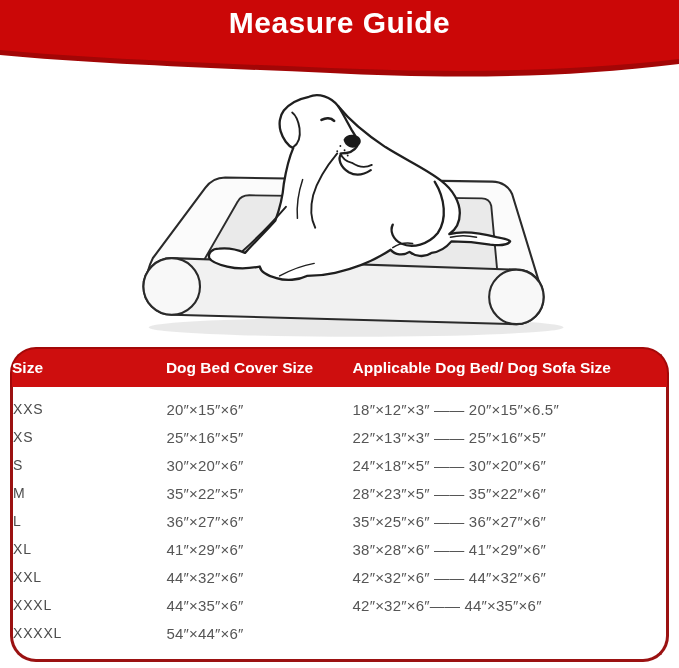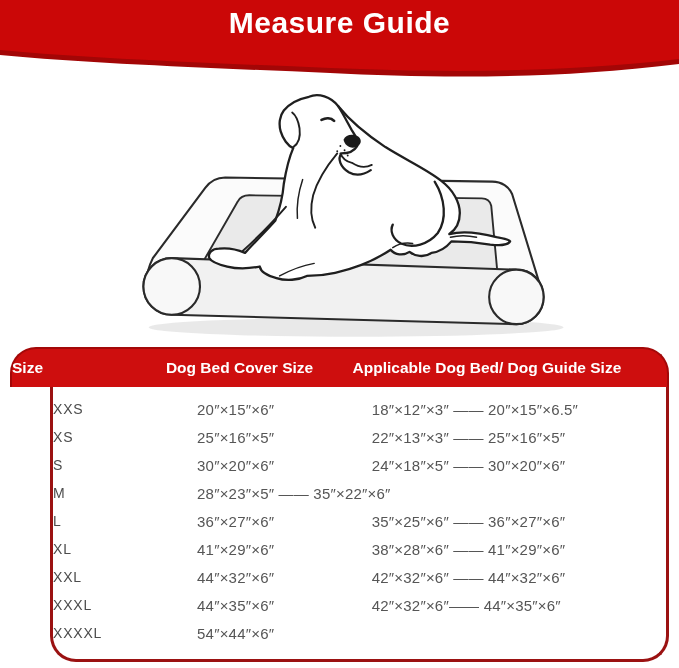--- a/index.html
+++ b/index.html
@@ -119,23 +119,23 @@
       <circle cx="194" cy="68" r="0.9"></circle>
       <circle cx="204" cy="72" r="0.9"></circle>
     </g>
   </svg>
 </div>
 
 <div class="size-table">
   <div class="thead" style="background: rgb(206, 14, 14); color: rgb(255, 255, 255);">
     <div class="cell c1">Size</div>
     <div class="cell c2">Dog Bed Cover Size</div>
-    <div class="cell c3">Applicable Dog Bed/ Dog Guide Size</div>
+    <div class="cell c3">Applicable Dog Bed/ Dog Sofa Size</div>
   </div>
-  <div class="tbody" style="border-color: rgb(155, 18, 18); margin-left: 40px;">
+  <div class="tbody" style="border-color: rgb(155, 18, 18);">
 
       <div class="trow">
         <div class="cell c1">XXS</div>
         <div class="cell c2">20″×15″×6″</div>
         <div class="cell c3">18″×12″×3″ —— 20″×15″×6.5″</div>
       </div>
 
       <div class="trow">
         <div class="cell c1">XS</div>
         <div class="cell c2">25″×16″×5″</div>
@@ -143,20 +143,21 @@
       </div>
 
       <div class="trow">
         <div class="cell c1">S</div>
         <div class="cell c2">30″×20″×6″</div>
         <div class="cell c3">24″×18″×5″ —— 30″×20″×6″</div>
       </div>
 
       <div class="trow">
         <div class="cell c1">M</div>
+        <div class="cell c2">35″×22″×5″</div>
         <div class="cell c3">28″×23″×5″ —— 35″×22″×6″</div>
       </div>
 
       <div class="trow">
         <div class="cell c1">L</div>
         <div class="cell c2">36″×27″×6″</div>
         <div class="cell c3">35″×25″×6″ —— 36″×27″×6″</div>
       </div>
 
       <div class="trow">

